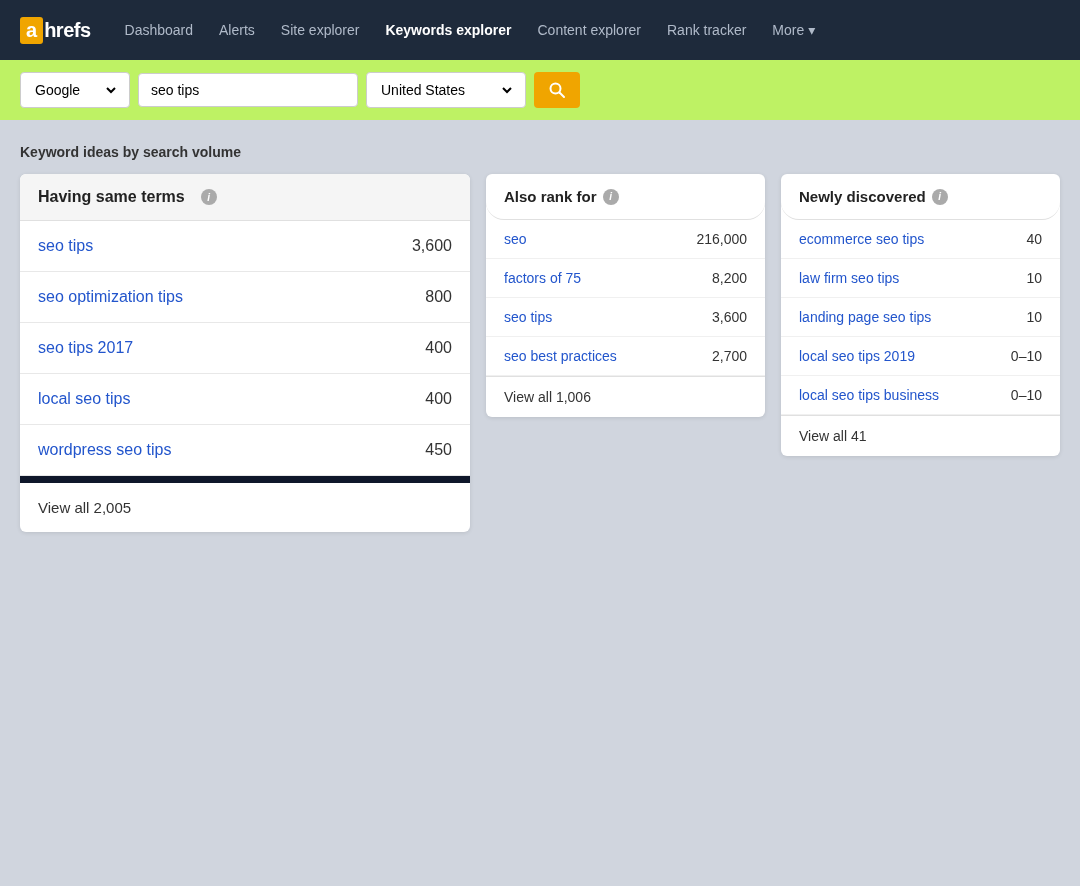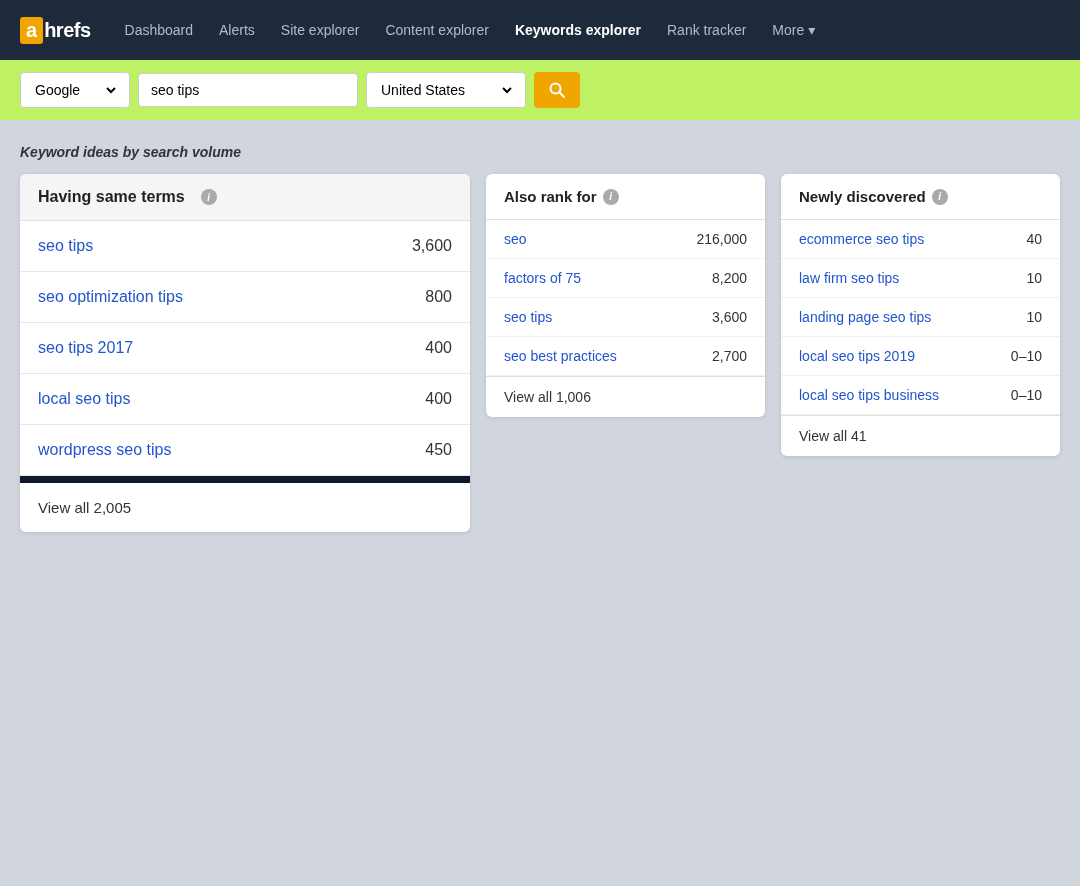--- a/index.html
+++ b/index.html
@@ -116,21 +116,20 @@
     .main-content {
       padding: 24px 20px;
       background: #d0d5de;
       min-height: calc(886px - 60px - 50px);
     }
     .section-title {
       font-size: 14px;
       font-weight: 600;
       color: #333;
       margin-bottom: 14px;
-      font-style: italic;
     }
     .cards-row {
       display: flex;
       gap: 16px;
       align-items: flex-start;
     }
 
     
     .card {
       background: #fff;
@@ -209,20 +208,21 @@
       background: #fff;
       border-radius: 6px;
       box-shadow: 0 1px 4px rgba(0,0,0,0.1);
     }
     .card-right-header {
       padding: 14px 18px;
       border-bottom: 1px solid #e0e0e0;
       display: flex;
       align-items: center;
       gap: 6px;
+      border-radius: 18px;
     }
     .card-right-header-title {
       font-size: 15px;
       font-weight: 700;
       color: #222;
     }
     .right-keyword-row {
       display: flex;
       align-items: center;
       justify-content: space-between;
@@ -250,22 +250,22 @@
 <body>
 
 <nav class="navbar">
   <div class="logo">
     <span class="logo-a">a</span>
     <span class="logo-text">hrefs</span>
   </div>
   <span class="nav-link">Dashboard</span>
   <span class="nav-link">Alerts</span>
   <span class="nav-link">Site explorer</span>
+  <span class="nav-link active">Keywords explorer</span>
   <span class="nav-link">Content explorer</span>
-  <span class="nav-link active">Keywords explorer</span>
   <span class="nav-link">Rank tracker</span>
   <span class="nav-link">More ▾</span>
 </nav>
 
 <div class="search-bar">
   <div class="search-engine-select">
     <select>
       <option>Google</option>
       <option>Bing</option>
       <option>YouTube</option>

